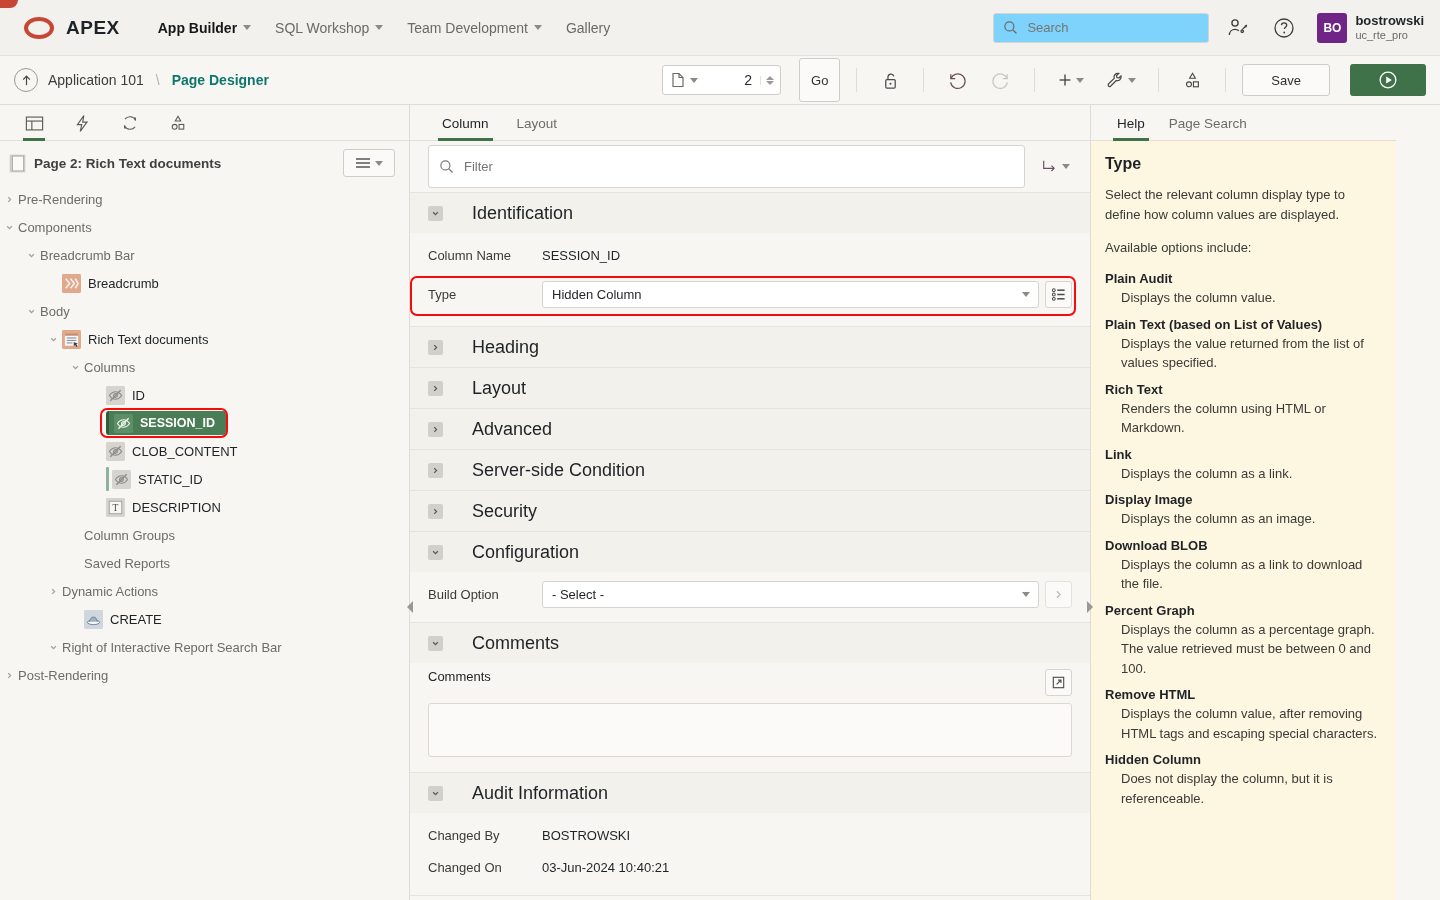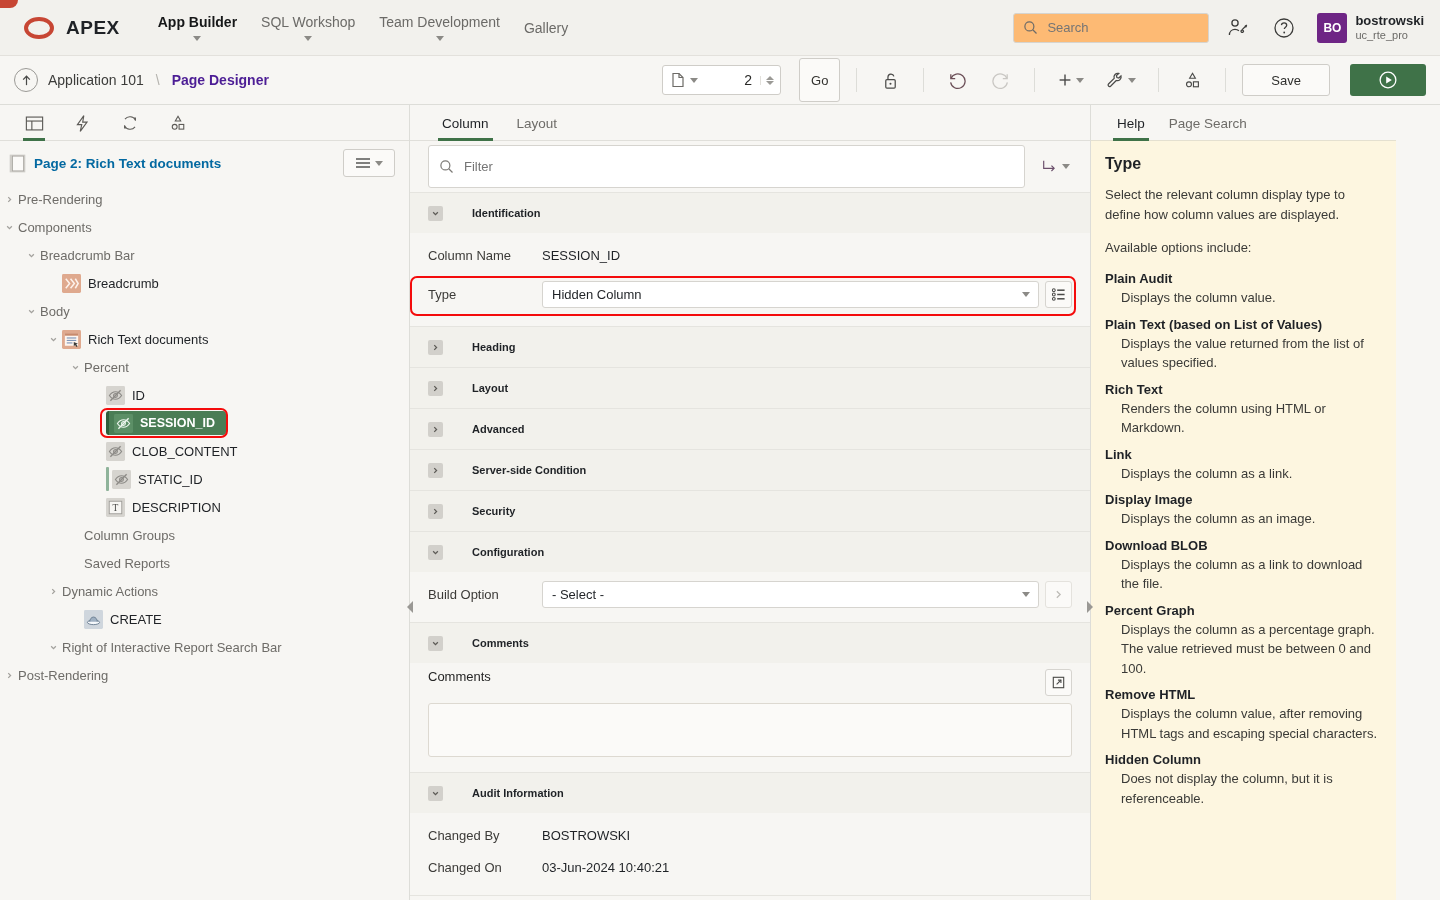--- a/index.html
+++ b/index.html
@@ -20,27 +20,27 @@
     content:""; position:absolute; left:0; top:0; width:18px; height:8px;
     background:#c74634; border-bottom-right-radius:8px;
   }
   .logo-ring{
     width:30px; height:22px; border:4px solid #c74634; border-radius:50%;
     margin-left:8px; margin-right:12px; flex:none;
   }
   .brand{ font-size:19px; font-weight:bold; letter-spacing:.5px; color:#1f2226; margin-right:26px;}
   .navitem{
     display:flex; align-items:center; gap:6px; padding:6px 12px;
-    font-size:14px; color:#6b6a67; cursor:pointer; white-space:nowrap;flex-direction:column;
+    font-size:14px; color:#6b6a67; cursor:pointer; white-space:nowrap;
   }
   .navitem.active{ color:#161718; font-weight:bold;}
   .caret{ width:0;height:0;border-left:4px solid transparent;border-right:4px solid transparent;border-top:5px solid #8b8a86;}
   .nav-spacer{ flex:1; }
   #searchbox{
-    width:196px; height:30px; background:#fdba74; border:1px solid #d6d4cf; border-radius:3px;
+    width:216px; height:30px; background:#7dd3fc; border:1px solid #d6d4cf; border-radius:3px;
     display:flex; align-items:center; padding:0 9px; gap:7px;
   }
   #searchbox input{
     border:none; outline:none; font-family:inherit; font-size:13px; color:#55534f;
     width:100%; background:transparent;
   }
   .ic{ display:inline-flex; align-items:center; justify-content:center; }
   .hdr-ico{ width:34px;height:34px; margin-left:12px; color:#3c3c3c; cursor:pointer;}
   #avatar{
     width:30px;height:30px;background:#6e2585;color:#fff;border-radius:3px;
@@ -55,21 +55,21 @@
   #bcbar{
     height:49px; background:#f7f6f3; border-bottom:1px solid #ddddd8;
     display:flex; align-items:center; padding:0 14px; gap:10px;
   }
   #upbtn{
     width:24px;height:24px;border:1px solid #9b9a96;border-radius:50%;
     display:flex;align-items:center;justify-content:center;color:#4a4a48;cursor:pointer;flex:none;
   }
   .bc-link{ font-size:14px; color:#3c3c3a; cursor:pointer;}
   .bc-sep{ color:#b5b3ae; font-size:14px; padding:0 2px;}
-  .bc-cur{ font-size:14px; font-weight:bold; color:#4c1d95;}
+  .bc-cur{ font-size:14px; font-weight:bold; color:#0f766e;}
   .tb-spacer{ flex:1;}
   .pagepick{
     height:30px; border:1px solid #cfcdc8; border-radius:3px; background:#fff;
     display:flex; align-items:center; padding:0 4px 0 8px;
   }
   .pagepick .pv{ width:62px; text-align:right; font-size:14px; padding-right:8px; color:#2a2a28;}
   .spin{ display:flex;flex-direction:column; gap:1px; border-left:1px solid #e2e0db; padding-left:5px; padding-right:2px;}
   .spin i{ width:0;height:0;border-left:4px solid transparent;border-right:4px solid transparent;}
   .spin .up{ border-bottom:4px solid #9b9a96;}
   .spin .dn{ border-top:4px solid #9b9a96;}
@@ -97,21 +97,21 @@
   #main{ display:flex; height:795px; }
 
   
   #left{ width:410px; background:#f7f6f3; border-right:1px solid #ddddd8; display:flex; flex-direction:column;}
   #lefttabs{ height:36px; display:flex; align-items:flex-end; padding-left:14px; gap:8px; border-bottom:1px solid #e0dfda;}
   .ltab{ width:40px;height:34px; display:flex;align-items:center;justify-content:center; cursor:pointer; color:#5d5c59; position:relative;}
   .ltab.active{ color:#2b2b29;}
   .ltab.active:after{ content:""; position:absolute; bottom:-1px; left:9px; right:9px; height:3px; background:#3f7248;}
   #treehdr{ display:flex; align-items:center; padding:8px 14px 6px 8px; gap:8px;}
   #treehdr .pgicon{ width:18px;height:20px;flex:none;}
-  #treehdr .title{ font-size:13.5px; font-weight:bold; color:#0369a1; flex:1;}
+  #treehdr .title{ font-size:13.5px; font-weight:bold; color:#404040; flex:1;}
   #menubtn{
     width:52px;height:28px;border:1px solid #cfcdc8;background:#fbfaf8;border-radius:3px;
     display:flex;align-items:center;justify-content:center;gap:4px;cursor:pointer;
   }
   #tree{ flex:1; overflow:hidden; padding-top:2px;text-align:right;}
   .row{ height:28px; display:flex; align-items:center; cursor:pointer; position:relative; font-size:13px;}
   .tw{ width:18px; height:28px; display:flex; align-items:center; justify-content:center; flex:none; color:#a3a19d;}
   .nico{ width:19px;height:19px; flex:none; margin-right:7px; display:flex;align-items:center;justify-content:center;}
   .lbl-dim{ color:#6e6c68;}
   .lbl-dark{ color:#1f2226;}
@@ -139,21 +139,21 @@
     display:flex; align-items:center; gap:8px; padding:0 10px;
   }
   #filterbox input{ border:none;outline:none;background:transparent;font-family:inherit;font-size:13px;width:100%;color:#55534f;}
   #props{ flex:1; overflow:hidden; }
   .sect{ background:#f2f1ec; border-bottom:1px solid #e5e4df;}
   .secthdr{ height:40px; display:flex; align-items:center; padding-left:18px; gap:9px; cursor:pointer;}
   .tog{
     width:15px;height:15px;background:#d2d0cb;border-radius:2px;
     display:flex;align-items:center;justify-content:center;color:#5c5a56;flex:none;
   }
-  .secttitle{ font-size:11px; font-weight:bold; color:#1f2226;padding-left:20px;}
+  .secttitle{ font-size:18px; font-weight:normal; color:#1f2226;padding-left:20px;}
   .body{ background:#f7f6f3; padding:6px 18px 12px 18px;}
   .fld{ display:flex; align-items:center; min-height:32px; gap:0; }
   .fld .lab{ width:114px; flex:none; font-size:13px; color:#3c3b38;}
   .fld .val{ font-size:13px; color:#1f2226;}
   .sel-input{
     flex:1; height:27px; background:#fff; border:1px solid #d6d4cf; border-radius:3px;
     display:flex;align-items:center; padding:0 8px 0 9px; font-size:13px; color:#1f2226;
   }
   .sel-input .txt{ flex:1; }
   .sq-btn{
@@ -463,21 +463,21 @@
           <span class="lbl-dark">Rich Text documents</span>
         </div>
         <div class="row">
           <span style="width: 66px; flex: 0 0 auto;"></span>
           <span class="tw">
             <svg width="9" height="9" viewBox="0 0 10 10" fill="none" stroke="#a3a19d" stroke-width="1.4">
               <polyline points="2.4,3.6 5,6.2 7.6,3.6"></polyline>
             </svg>
           </span>
           <span style="width: 0px;"></span>
-          <span class="lbl-dim">Percent</span>
+          <span class="lbl-dim">Columns</span>
         </div>
         <div class="row">
           <span style="width: 88px; flex: 0 0 auto;"></span>
           <span class="tw"></span>
           <span class="nico">
             <svg width="19" height="19" viewBox="0 0 20 20">
               <rect width="20" height="20" rx="1.5" fill="#d6d4cf"></rect>
               <path d="M3.6 10S6.2 6 10 6s6.4 4 6.4 4-2.6 4-6.4 4-6.4-4-6.4-4z" fill="none" stroke="#8c8a86" stroke-width="1.2"></path>
               <circle cx="10" cy="10" r="2" fill="none" stroke="#8c8a86" stroke-width="1.2"></circle>
               <line x1="4.6" y1="15.6" x2="15.4" y2="4.4" stroke="#8c8a86" stroke-width="1.4"></line>

